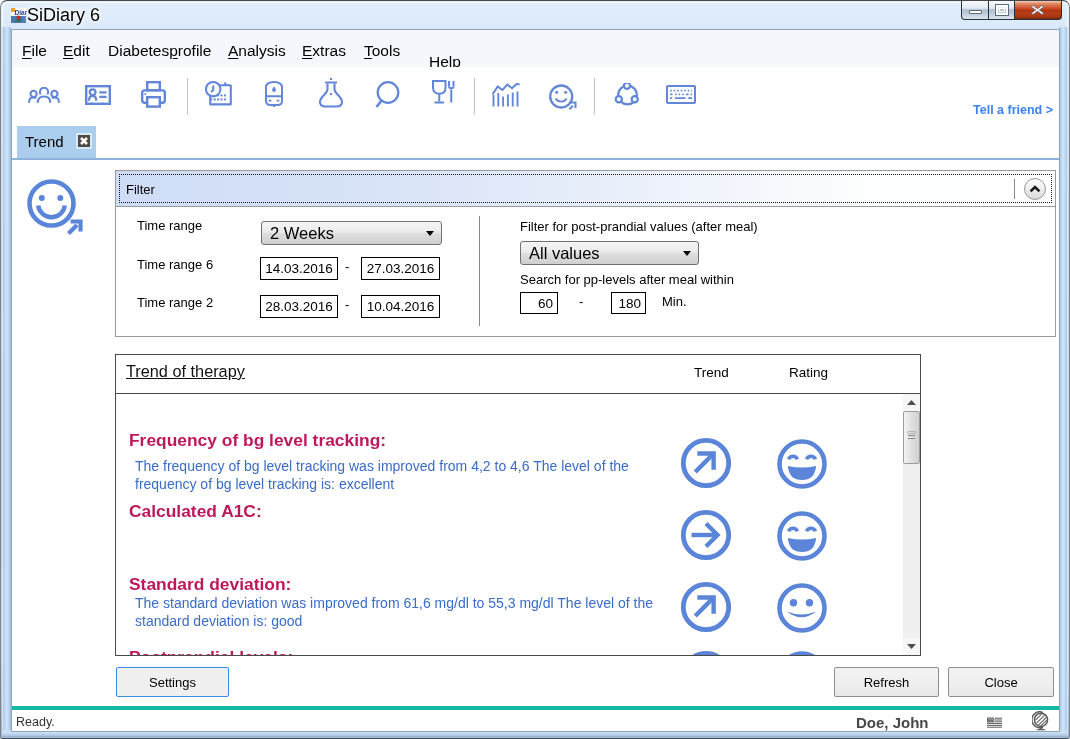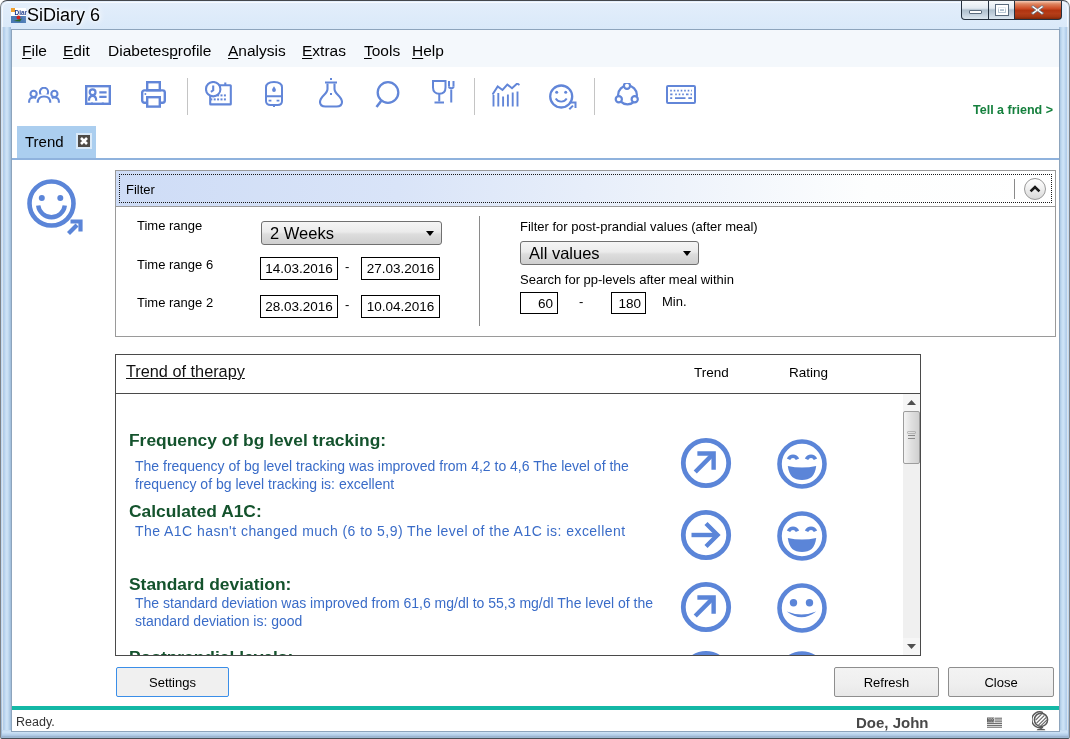--- a/index.html
+++ b/index.html
@@ -25,21 +25,21 @@
 .wb.cls { width:47px; border-left:none; border-radius:0 0 4px 0;
   background:linear-gradient(180deg,#f6cdb9 0%,#de8560 16%,#cd4c26 42%,#b03410 52%,#b53d18 70%,#a23511 88%,#7e2608 100%); }
 #client { position:absolute; left:10px; top:28px; width:1049px; height:703px;
   background:#fff; border:1px solid #8da4bc; }
 #menu { position:absolute; left:0; top:0; width:100%; height:37px; background:#f4f8fc; }
 #menu span { position:absolute; top:12px; font-size:15.5px; color:#000; white-space:nowrap; }
 #menu u { text-decoration:underline; text-underline-offset:2px; }
 #toolbar { position:absolute; left:0; top:37px; width:100%; height:91px; background:#fff; }
 .tsep { position:absolute; top:11px; width:1px; height:37px; background:#c4c4c4; }
 .ti { position:absolute; }
-#tellafriend { position:absolute; right:6px; top:73px; font-size:12.5px; font-weight:bold; color:#15803d; }
+#tellafriend { position:absolute; right:6px; top:73px; font-size:12.5px; font-weight:bold; color:#3b82f6; }
 #tab { position:absolute; left:5px; top:96px; width:79px; height:32px; background:#abceef; }
 #tab span { position:absolute; left:8px; top:7px; font-size:15px; color:#000; }
 #tabx { position:absolute; left:61px; top:9px; width:12px; height:12px; background:#4e4a46;
   box-shadow:0 0 0 2px rgba(255,255,255,.55); display:flex; align-items:center; justify-content:center; }
 #tabline { position:absolute; left:0; top:128px; width:100%; height:2px; background:#8fb2dd; }
 #bigsmiley { position:absolute; left:13px; top:145px; }
 #filter { position:absolute; left:103px; top:140px; width:941px; height:167px;
   border:1px solid #9a9a9a; background:#fff; }
 #fhead { position:absolute; left:0; top:0; width:100%; height:36px; border-bottom:1px solid #9a9a9a;
   background:linear-gradient(90deg,#cedcf6 0%,#d9e4f8 30%,#eef3fb 60%,#fdfefe 80%,#ffffff 100%); }
@@ -58,21 +58,21 @@
   border-left:4px solid transparent; border-right:4px solid transparent; border-top:5px solid #000; }
 .tbx { position:absolute; height:23px; border:1px solid #000; background:#fff;
   font-size:13.5px; color:#000; display:flex; align-items:center; justify-content:center; }
 .tbx.num { justify-content:flex-end; padding-right:4px; }
 #fvsep { position:absolute; left:363px; top:45px; width:1px; height:110px; background:#8a8a8a; }
 #trend { position:absolute; left:103px; top:324px; width:806px; height:302px;
   border:1px solid #4a4a4a; background:#fff; overflow:hidden; }
 #ttitle { position:absolute; left:10px; top:7px; font-size:16.3px; color:#111; text-decoration:underline; }
 .thcol { position:absolute; top:10px; font-size:13.5px; color:#000; }
 #theadline { position:absolute; left:0; top:38px; width:100%; height:1px; background:#4a4a4a; }
-.rowhead { position:absolute; left:13px; font-size:17.4px; font-weight:bold; color:#14532d; }
+.rowhead { position:absolute; left:13px; font-size:17.4px; font-weight:bold; color:#be185d; }
 .rowtext { position:absolute; left:19px; width:535px; font-size:14px; color:#3a6cc8; line-height:17.5px; }
 .ric { position:absolute; }
 #sbar { position:absolute; right:0; top:39px; width:17px; bottom:0; background:#f0f0f0; }
 .sbtn { position:absolute; left:0; width:17px; height:17px; background:#f6f6f6;
   display:flex; align-items:center; justify-content:center; }
 #sthumb { position:absolute; left:0; top:17px; width:17px; height:53px;
   border:1px solid #9d9d9d; border-radius:2px; background:linear-gradient(90deg,#f4f4f4,#dfdfdf 50%,#d0d0d0); }
 #sthumb::after { content:""; position:absolute; left:4px; top:20px; width:7px; height:1px;
   box-shadow:0 0 0 0.5px #8a8a8a, 0 3px 0 0 #8a8a8a, 0 6px 0 0 #8a8a8a; }
 .btn { position:absolute; height:30px; border:1px solid #8e8e8e; border-radius:2px;
@@ -114,21 +114,21 @@
     </div>
   </div>
   <div id="client">
     <div id="menu">
       <span style="left:10px;"><u>F</u>ile</span>
       <span style="left:51px;"><u>E</u>dit</span>
       <span style="left:96px;">Diabetes<u>p</u>rofile</span>
       <span style="left:216px;"><u>A</u>nalysis</span>
       <span style="left:290px;"><u>E</u>xtras</span>
       <span style="left:352px;"><u>T</u>ools</span>
-      <span style="left:400px;"><u>H</u>elp</span>
+      <span style="left:417px;margin-top:11px;"><u>H</u>elp</span>
     </div>
     <div id="toolbar">
       <svg class="ti" style="left:16px;top:20px;" width="32" height="16" viewBox="0 0 32 16" fill="none" stroke="#6286d8" stroke-width="2.1">
         <circle cx="5.6" cy="6.9" r="3.1"></circle>
         <circle cx="26.4" cy="6.9" r="3.1"></circle>
         <path d="M1.1 15.8 L1.1 14.7 C1.1 12.2 2.9 10.4 5.6 10.4 C7.3 10.4 8.6 11.1 9.4 12.3"></path>
         <path d="M30.9 15.8 L30.9 14.7 C30.9 12.2 29.1 10.4 26.4 10.4 C24.7 10.4 23.4 11.1 22.6 12.3"></path>
         <circle cx="16" cy="4.9" r="4.1" fill="#fff"></circle>
         <path d="M9.7 15.8 C9.7 11.6 12.1 9.5 16 9.5 C19.9 9.5 22.3 11.6 22.3 15.8" stroke="#fff" stroke-width="5.2"></path>
         <path d="M9.7 15.8 C9.7 11.6 12.1 9.5 16 9.5 C19.9 9.5 22.3 11.6 22.3 15.8"></path>
@@ -279,21 +279,20 @@
       <div class="lbl" style="left:546px; top:123px;">Min.</div>
     </div>
     <div id="trend">
       <div id="ttitle">Trend of therapy</div>
       <div class="thcol" style="left:578px;">Trend</div>
       <div class="thcol" style="left:673px;">Rating</div>
       <div id="theadline"></div>
       <div class="rowhead" style="top:75px;">Frequency of bg level tracking:</div>
       <div class="rowtext" style="top:103px;">The frequency of bg level tracking was improved from 4,2 to 4,6 The level of the frequency of bg level tracking is: excellent</div>
       <div class="rowhead" style="top:146px;">Calculated A1C:</div>
-      <div class="rowtext" style="top:168px; letter-spacing:0.45px;">The A1C hasn't changed much (6 to 5,9) The level of the A1C is: excellent</div>
       <div class="rowhead" style="top:219px;">Standard deviation:</div>
       <div class="rowtext" style="top:240px;">The standard deviation was improved from 61,6 mg/dl to 55,3 mg/dl The level of the standard deviation is: good</div>
       <div class="rowhead" style="top:292px;">Postprandial levels:</div>
       <svg class="ric" style="left:564px;top:82px;" width="52" height="52" viewBox="0 0 52 52" fill="none" stroke="#5b85d8">
         <circle cx="26" cy="26" r="22.7" stroke-width="4.8"></circle>
         <g stroke-width="4.4" transform="translate(-0.5,-1.3) rotate(-45 26 26)">
           <path d="M11.5 26 L37 26"></path>
             <path d="M26 14.5 L37.5 26 L26 37.5"></path>
         </g>
       </svg>

